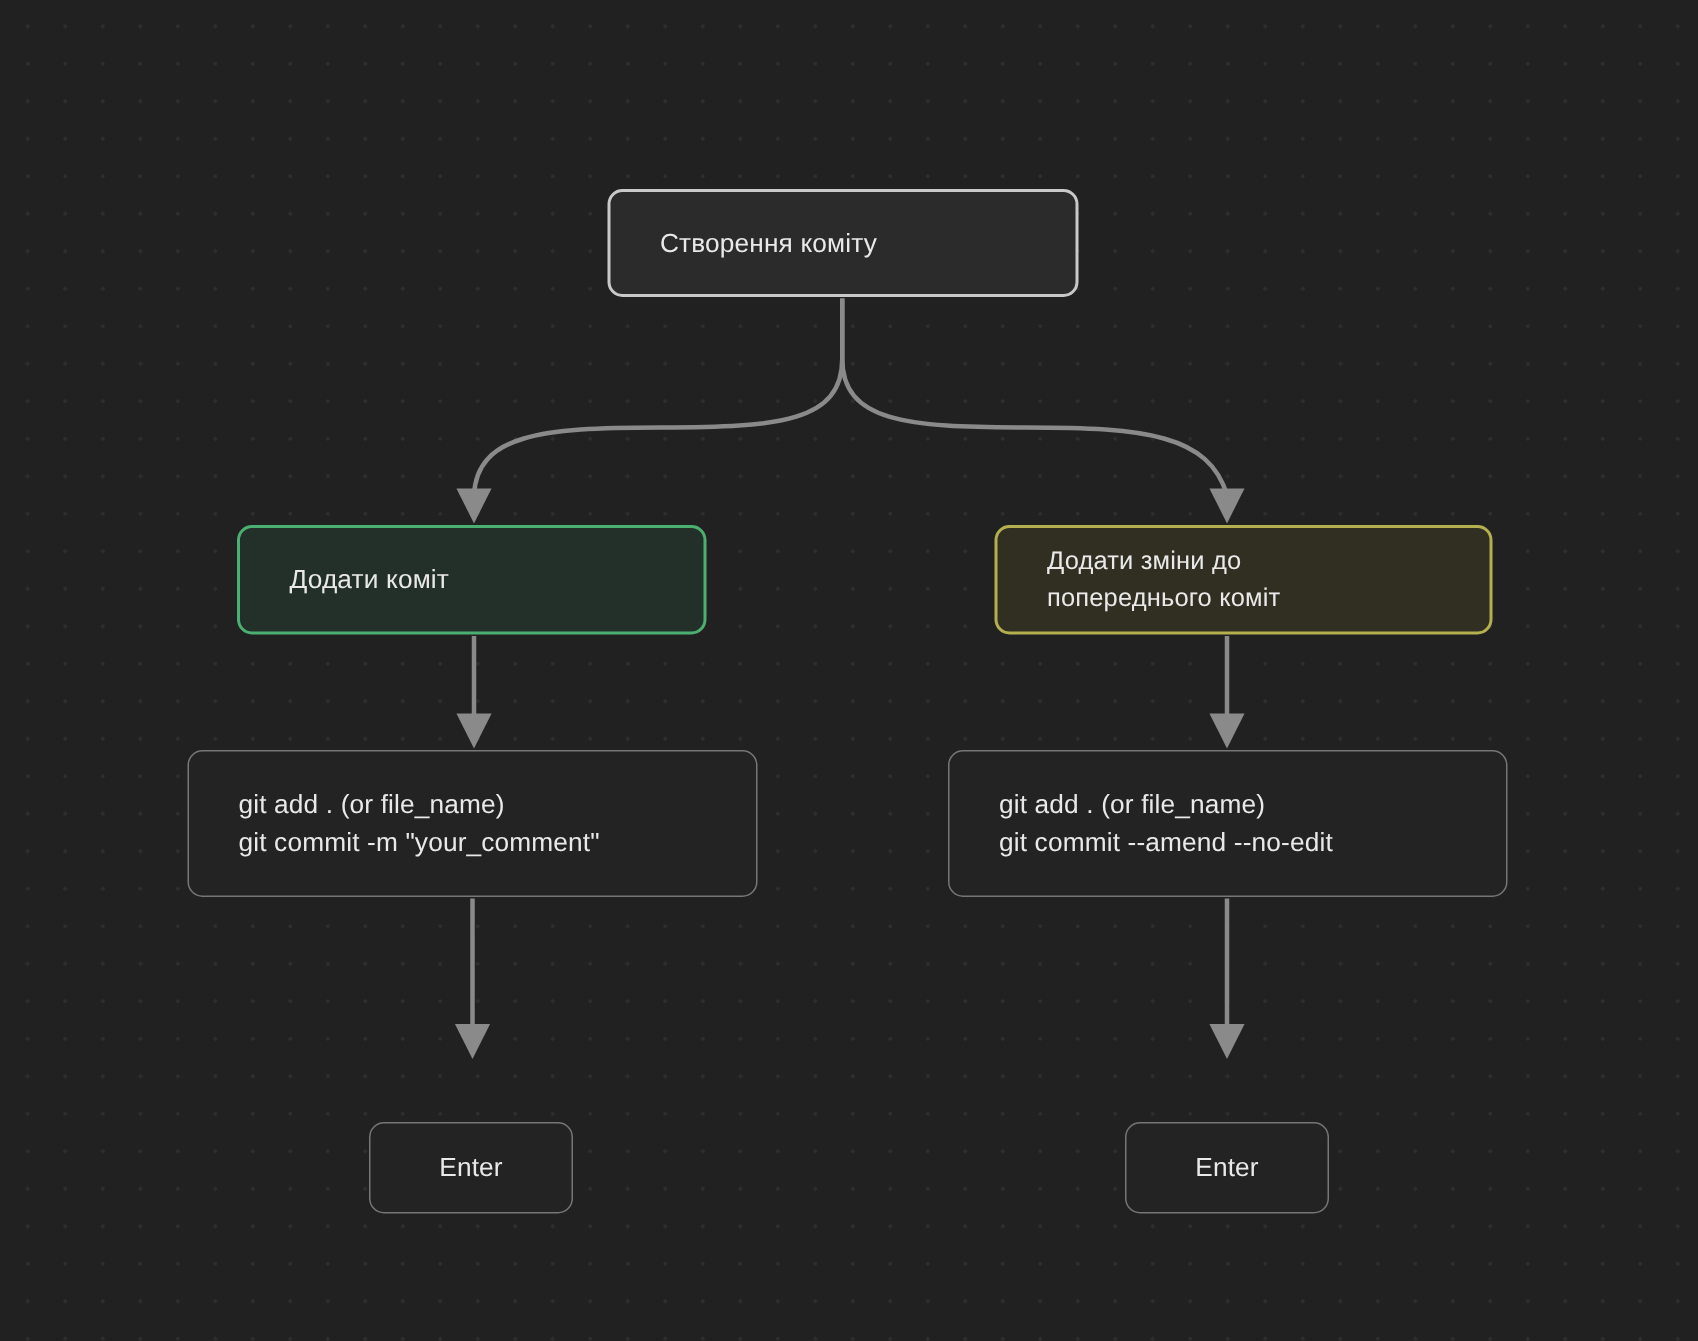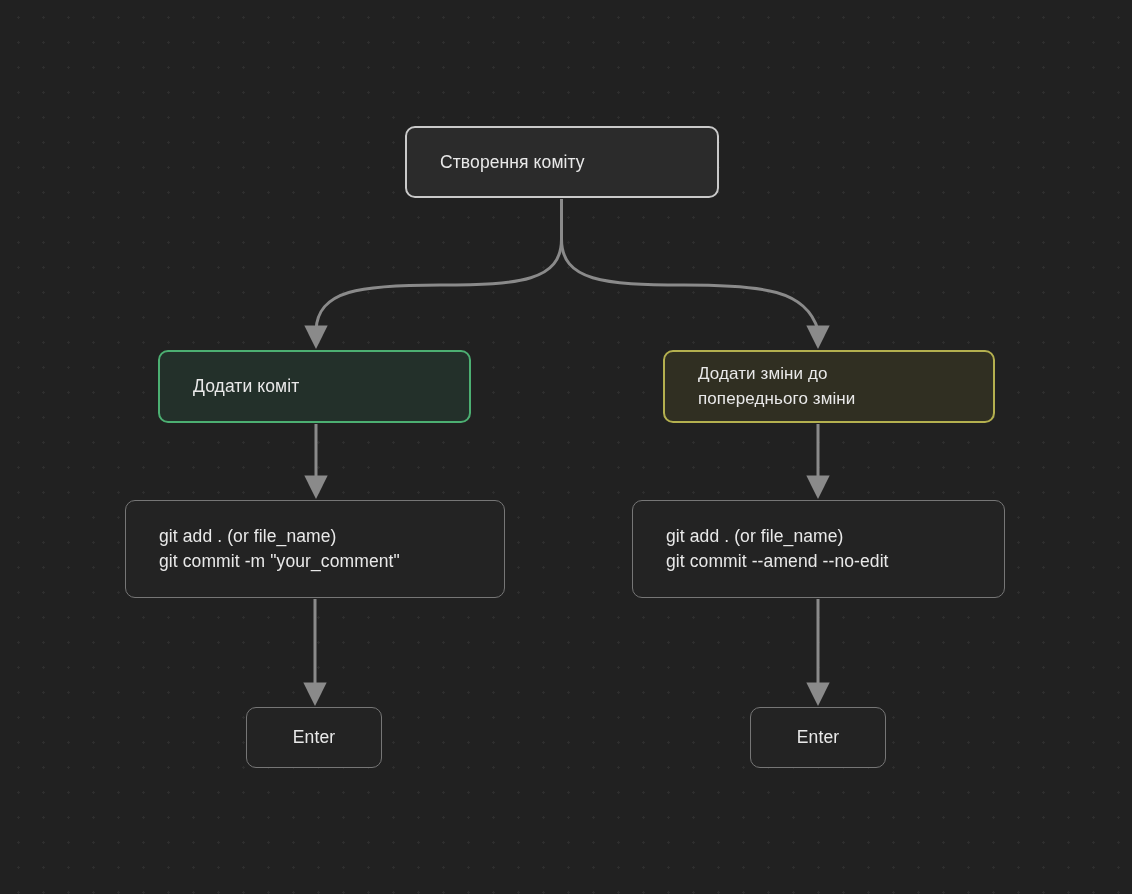--- a/index.html
+++ b/index.html
@@ -32,21 +32,21 @@
     display: flex;
     flex-direction: column;
     justify-content: center;
     color: #e9e9e9;
     font-size: 17.5px;
     line-height: 1.42;
     letter-spacing: 0.1px;
     white-space: pre;
   }
   .node.pad-left { padding-left: 33px; align-items: flex-start; }
-  .node.pad-center { align-items: center; padding-left: 0; }
+  .node.pad-center { align-items: center; padding-left: 0; margin-top: 41px; }
   .node-line { display: block; }
 
   .n-root {
     left: 405px; top: 126px; width: 314px; height: 72px;
     background: #2b2b2b;
     border: 2px solid #c9c9c9;
   }
   .n-new {
     left: 158px; top: 350px; width: 313px; height: 73px;
     background: #23302a;
@@ -107,21 +107,21 @@
   <div class="node n-root pad-left">
     <span class="node-line">Створення коміту</span>
   </div>
 
   <div class="node n-new pad-left">
     <span class="node-line">Додати коміт</span>
   </div>
 
   <div class="node n-amend pad-left">
     <span class="node-line">Додати зміни до</span>
-    <span class="node-line">попереднього зміни</span>
+    <span class="node-line">попереднього коміт</span>
   </div>
 
   <div class="node n-code-left pad-left">
     <span class="node-line">git add . (or file_name)</span>
     <span class="node-line">git commit -m "your_comment"</span>
   </div>
 
   <div class="node n-code-right pad-left">
     <span class="node-line">git add . (or file_name)</span>
     <span class="node-line">git commit --amend --no-edit</span>

